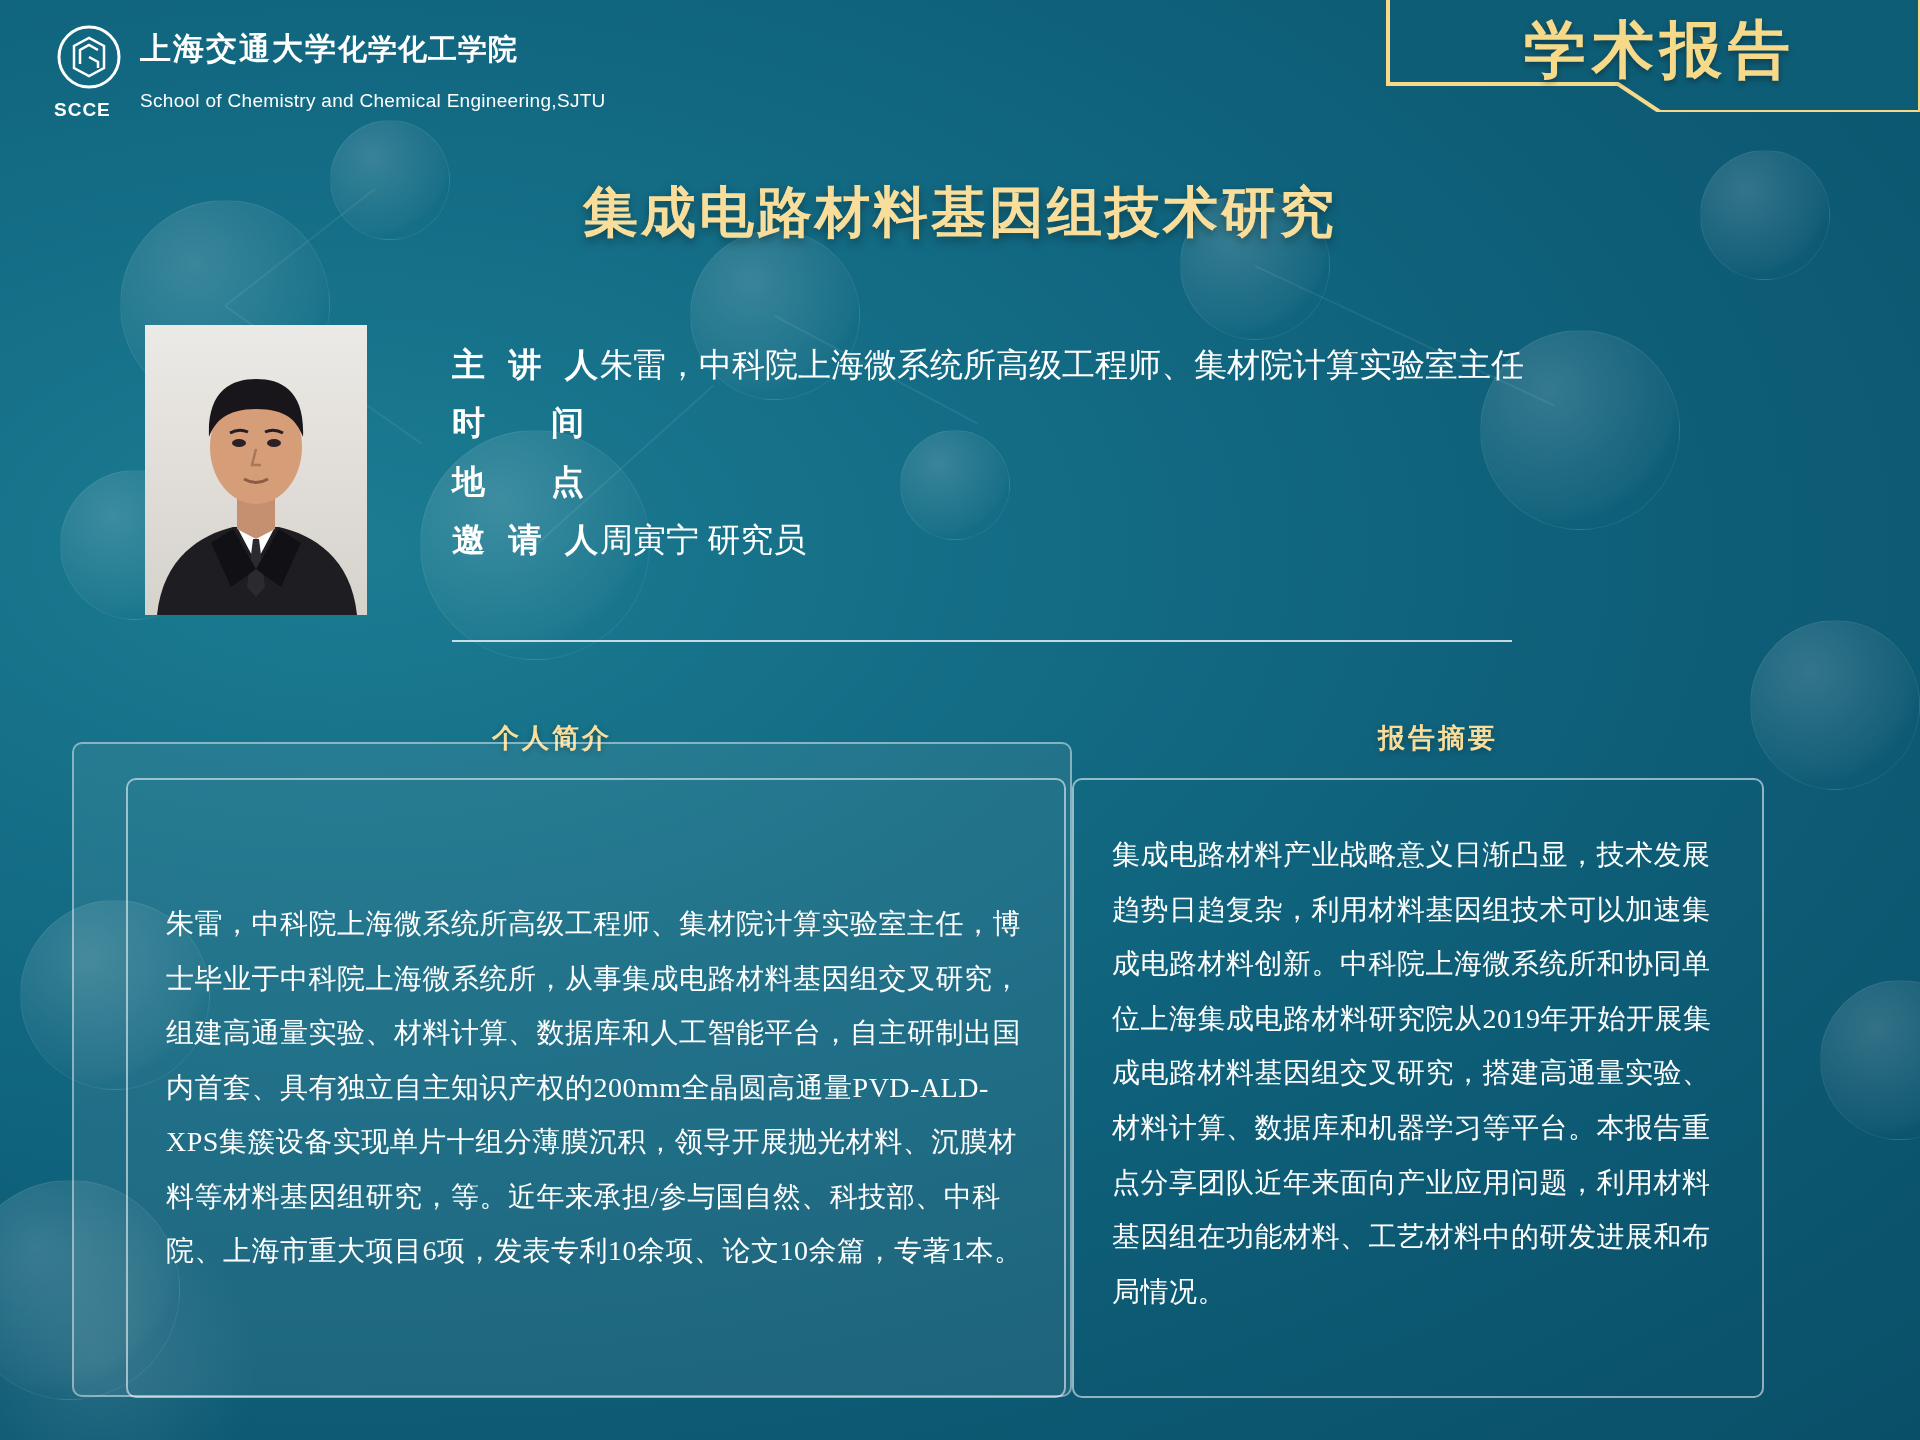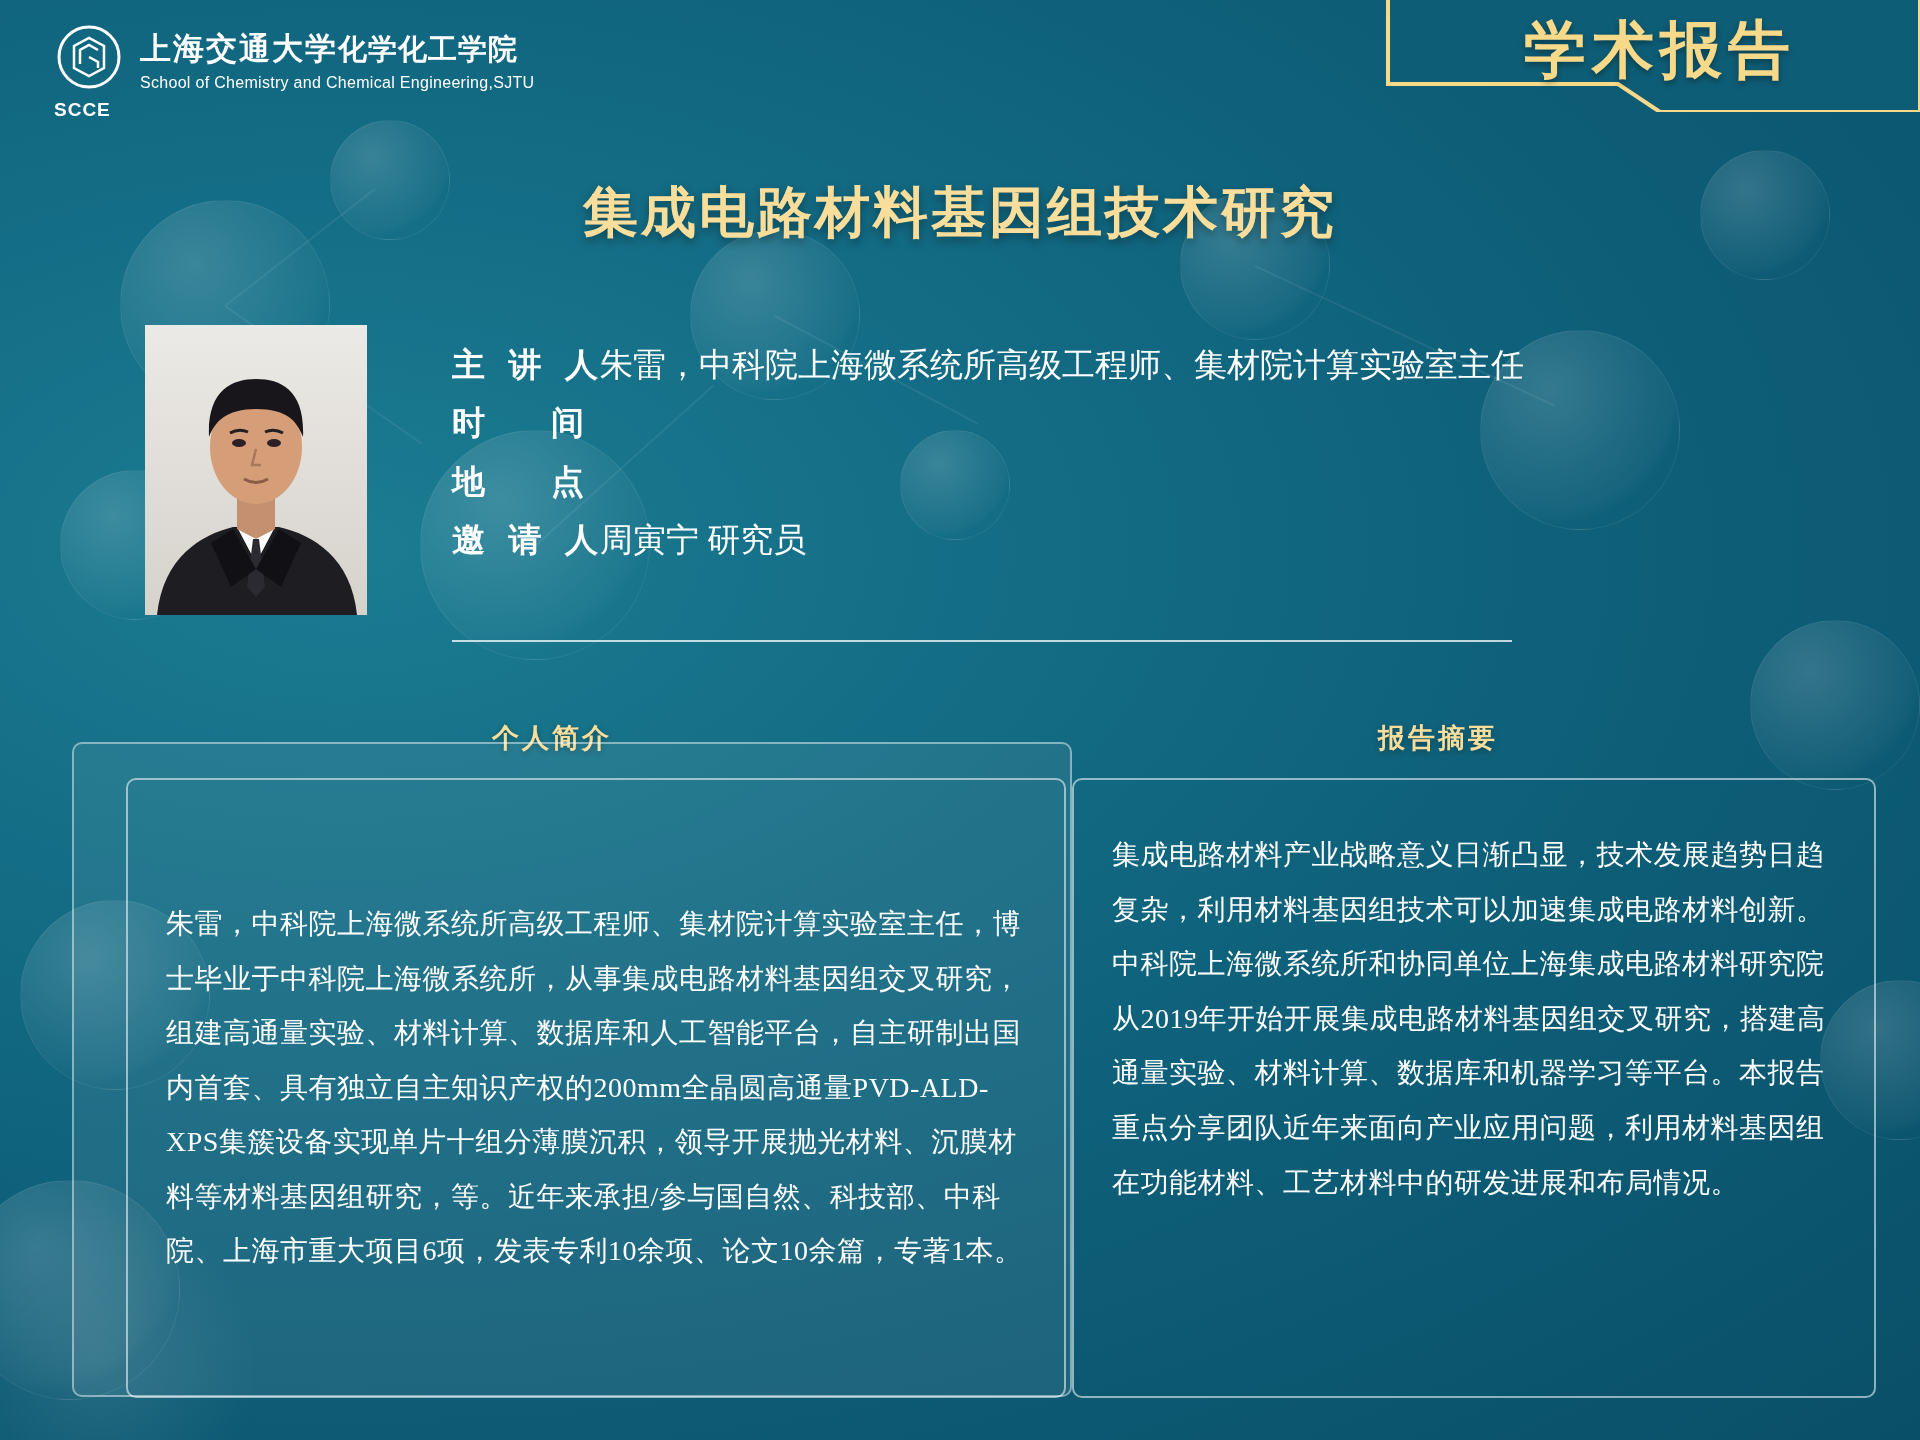--- a/index.html
+++ b/index.html
@@ -65,22 +65,22 @@
     white-space: nowrap;
   }
   .logo-cn .school {
     font-family: "Liberation Serif", "DejaVu Serif", serif;
     font-size: 29px;
     font-weight: 700;
     letter-spacing: 1px;
     white-space: nowrap;
   }
   .logo-en {
-    margin-top: 4px;
-    font-size: 16px;
+    margin-top: 20px;
+    font-size: 19px;
     letter-spacing: 0.3px;
     color: #ffffff;
     white-space: nowrap;
   }
   .logo-scce {
     position: absolute;
     left: 54px;
     top: 84px;
     color: #fff;
     font-size: 19px;
@@ -213,21 +213,21 @@
     left: 126px;
     top: 778px;
     width: 940px;
     height: 620px;
     display: flex;
     align-items: center;
   }
   #abs-inner {
     left: 1072px;
     top: 778px;
-    width: 804px;
+    width: 692px;
     height: 620px;
   }
   #abs-inner .body { padding-top: 8px; }
   .panel-inner .body { width: 100%; }
   
   .corner-glow {
     position: absolute;
     left: -60px;
     bottom: -80px;
     width: 320px;

